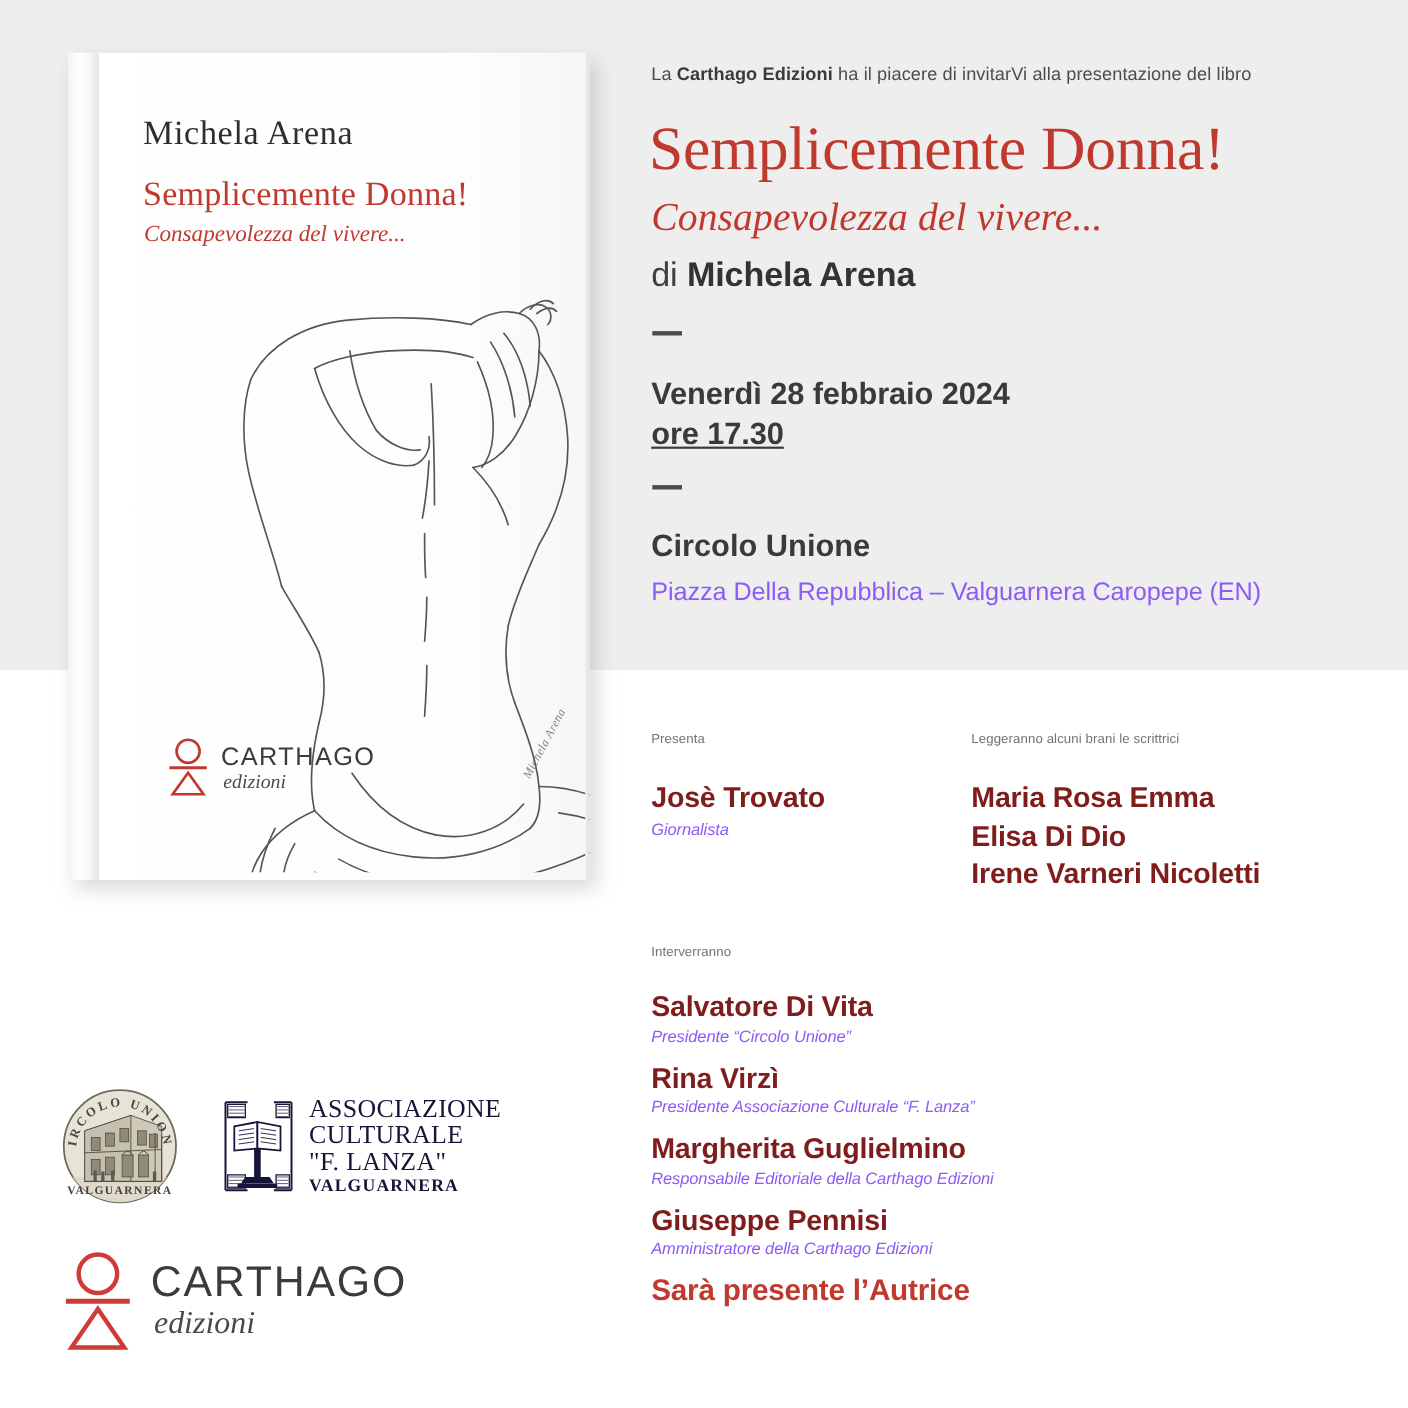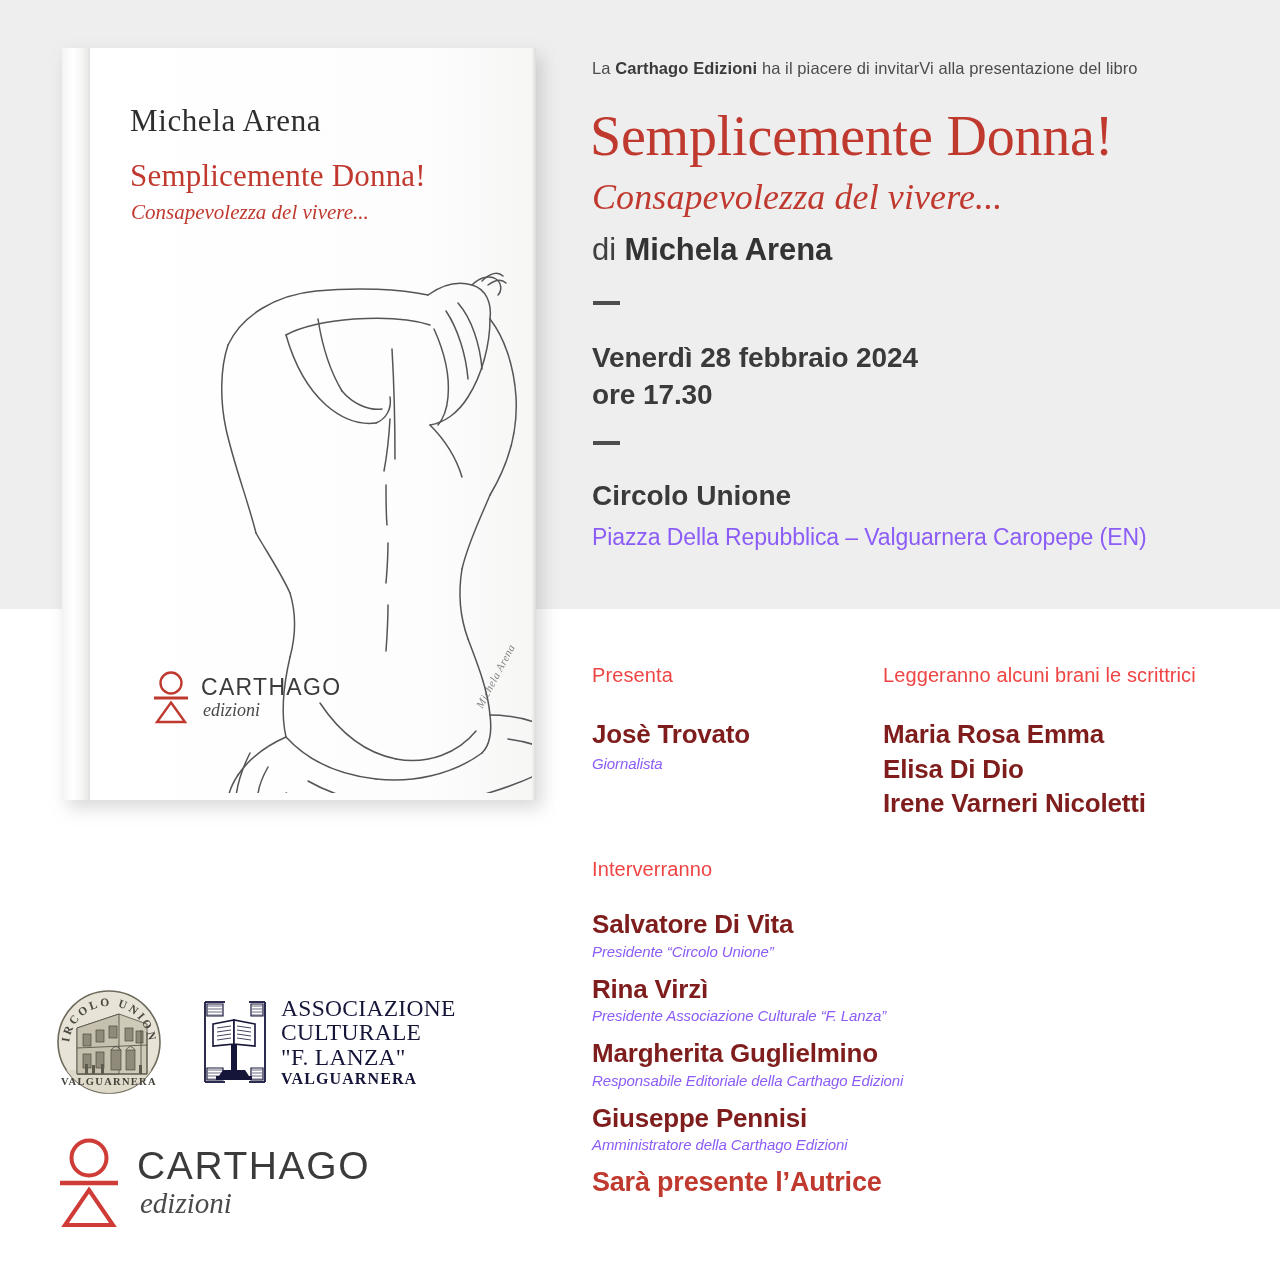--- a/index.html
+++ b/index.html
@@ -206,41 +206,41 @@
 
   .date-line {
     position: absolute;
     left: 0;
     font-size: 28px;
     font-weight: bold;
     color: #3a3a3a;
     letter-spacing: -0.1px;
   }
   .date-1 { top: 342px; }
-  .date-2 { top: 379px; }
+  .date-2 { top: 379px; text-decoration: underline; }
 
   .venue-name {
     position: absolute;
     left: 0; top: 480px;
     font-size: 28px;
     font-weight: bold;
     color: #3a3a3a;
   }
   .venue-addr {
     position: absolute;
     left: 0; top: 524px;
     font-size: 23px;
     color: #8b5cf6;
     letter-spacing: -0.1px;
   }
 
   
   .kicker {
-    font-size: 20px;
-    color: #ef4444;
+    font-size: 12px;
+    color: #737373;
     letter-spacing: 0.1px;
   }
   .big-name {
     font-size: 26px;
     font-weight: bold;
     color: #7f1d1d;
     line-height: 1.33;
     letter-spacing: -0.2px;
   }
   .role {

